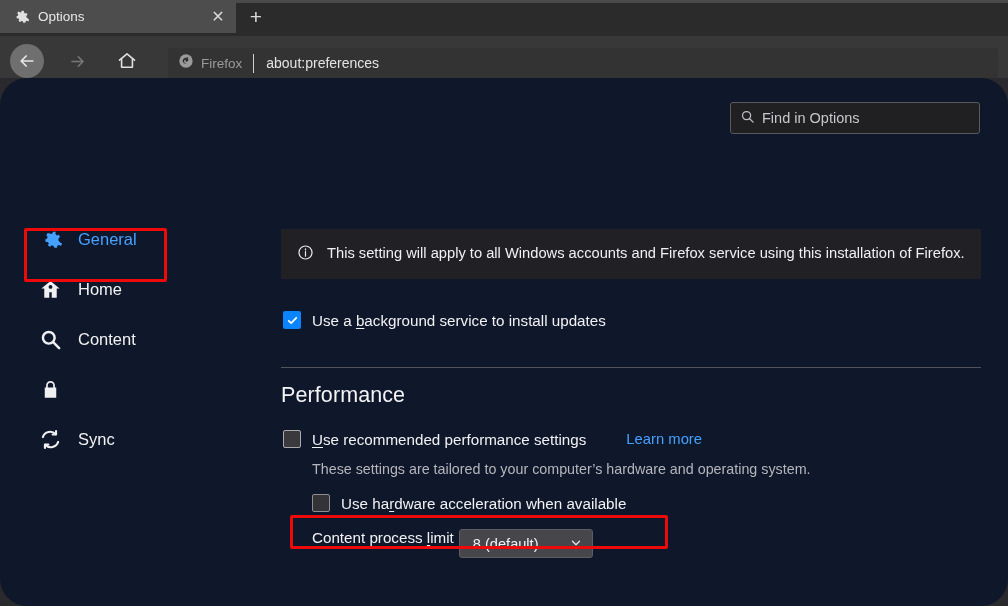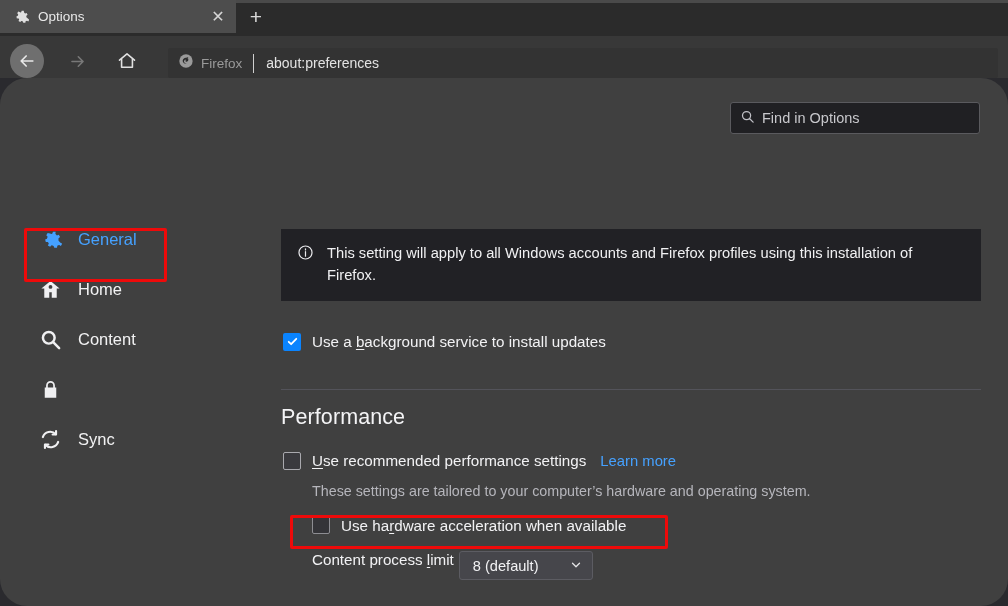--- a/index.html
+++ b/index.html
@@ -123,21 +123,21 @@
     white-space: nowrap;
     overflow: hidden;
     text-overflow: ellipsis;
   }
 
   
   .prefs-page {
     position: relative;
     width: 1008px;
     height: 528px;
-    background: #404040;
+    background: #0f172a;
     border-radius: 27px;
   }
 
   .search-row {
     position: absolute;
     top: 24px;
     right: 28px;
     width: 250px;
   }
   .search-box {
@@ -266,21 +266,21 @@
     letter-spacing: 0.1px;
   }
 
   .row-recommended {
     margin-top: 22px;
     margin-left: 2px;
   }
   .learn-more {
     color: #45a1ff;
     font-size: 14.8px;
-    margin-left: 3px;
+    margin-left: 29px;
   }
 
   .desc {
     color: #b6b6bc;
     font-size: 14.3px;
     line-height: 1.5;
     margin-left: 31px;
   }
   .desc-tailored { margin-top: 11px; }
 
@@ -441,21 +441,21 @@
   <div class="content">
 
     <div class="info-banner">
       <span class="info-icon">
         <svg width="17" height="17" viewBox="0 0 24 24" fill="none" stroke="#e9e9ec" stroke-width="1.7">
           <circle cx="12" cy="12" r="9.2"></circle>
           <path d="M12 6.8v1.6" stroke-linecap="round"></path>
           <path d="M12 10.8v6.4" stroke-linecap="round"></path>
         </svg>
       </span>
-      <div class="info-text">This setting will apply to all Windows accounts and Firefox profiles using this installation of Firefox.</div>
+      <div class="info-text">This setting will apply to all Windows accounts and Firefox service using this installation of Firefox.</div>
     </div>
 
     <div class="checkrow row-bgservice">
       <span class="cbox checked">
         <svg width="13" height="13" viewBox="0 0 24 24" fill="none" stroke="#ffffff" stroke-width="3.2" stroke-linecap="round" stroke-linejoin="round">
           <path d="M5 12.5l4.5 4.5L19 7"></path>
         </svg>
       </span>
       <span class="checklabel"><span>Use a </span><u>b</u><span>ackground service to install updates</span></span>
     </div>

